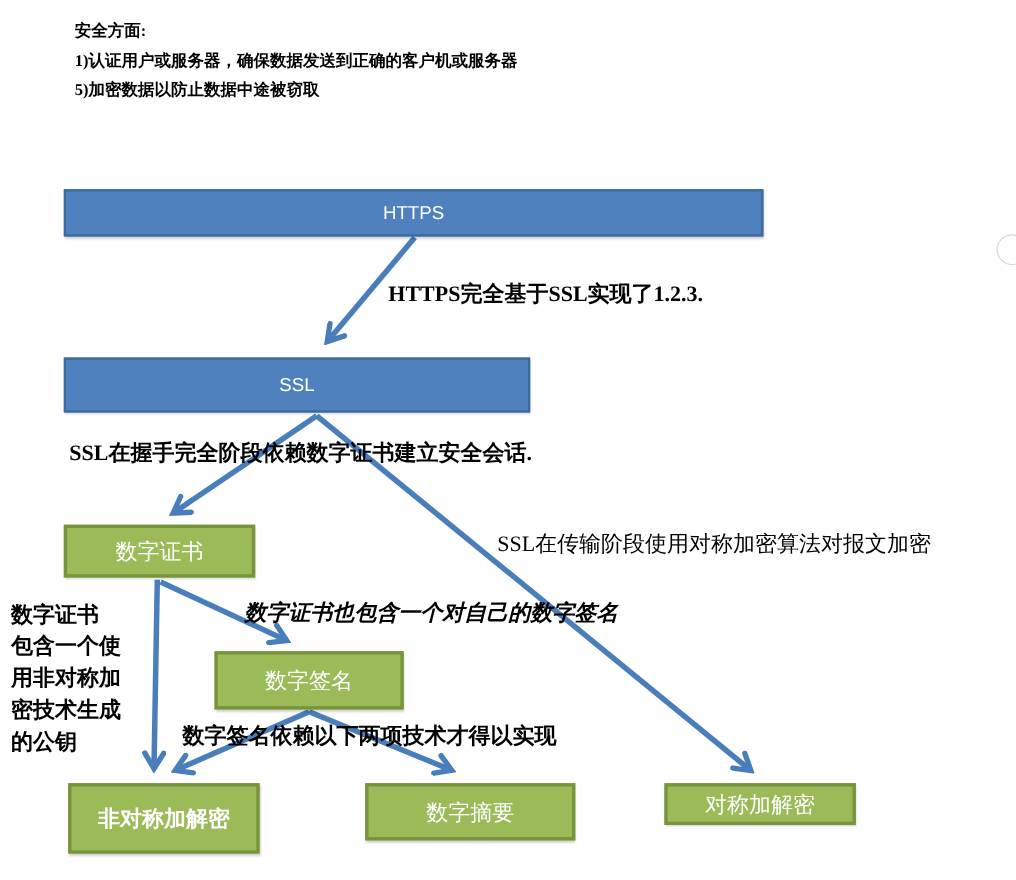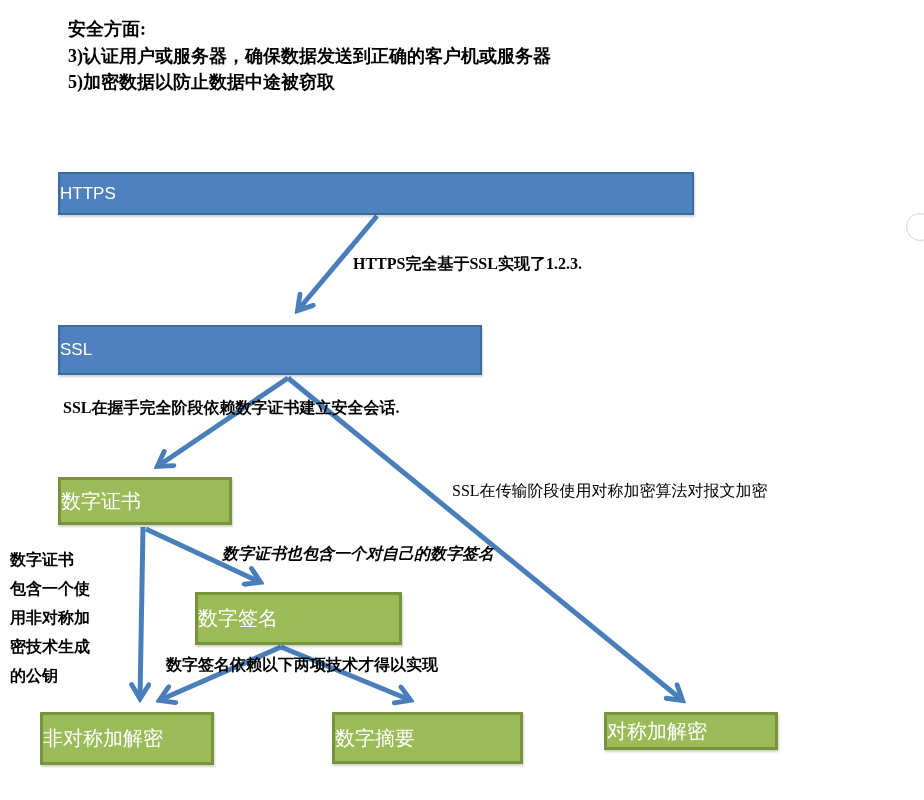--- a/index.html
+++ b/index.html
@@ -13,63 +13,63 @@
     width: 924px;
     height: 800px;
     overflow: hidden;
     background: var(--page-bg, #ffffff);
   }
   
   .intro {
     position: absolute;
     left: 68px;
     top: 16px;
-    font-size: 18px;
+    font-size: 15px;
     font-weight: bold;
     color: var(--text, #000);
     line-height: 26.5px;
     white-space: nowrap;
   }
   .note {
     position: absolute;
-    font-size: 16px;
+    font-size: 20px;
     color: var(--text, #000);
     white-space: nowrap;
   }
   .note.bold { font-weight: bold; }
   .note.multiline {
     white-space: pre-line;
     line-height: 29px;
   }
   
   .node {
     position: absolute;
     box-sizing: border-box;
     display: flex;
     align-items: center;
-    justify-content: flex-start;
+    justify-content: center;
     color: #ffffff;
     box-shadow: 1px 2px 2px rgba(0,0,0,0.18);
   }
   .node.blue {
     background: var(--blue-fill, #4E81BD);
     border: 2px solid var(--blue-border, #3A6B9C);
     font-family: "Liberation Sans", "DejaVu Sans", sans-serif;
     font-size: 17px;
   }
   .node.green {
     background: var(--green-fill, #9BBB59);
     border: 3px solid var(--green-border, #77933C);
     font-size: 20px;
   }
   .node-https { left: 58px;  top: 172px; width: 636px; height: 43px; }
   .node-ssl   { left: 58px;  top: 325px; width: 424px; height: 50px; }
   .node-cert  { left: 58px;  top: 477px; width: 174px; height: 48px; }
-  .node-sig   { left: 195px; top: 592px; width: 207px; height: 53px; }
-  .node-asym  { left: 40px;  top: 712px; width: 174px; height: 53px; }
+  .node-sig   { left: 195px; top: 592px; width: 172px; height: 53px; }
+  .node-asym  { left: 62px;  top: 712px; width: 174px; height: 64px; font-weight: bold; }
   .node-digest{ left: 332px; top: 712px; width: 191px; height: 52px; }
   .node-sym   { left: 604px; top: 712px; width: 174px; height: 38px; }
   
   #arrows {
     position: absolute;
     left: 0; top: 0;
     pointer-events: none;
   }
   #arrows line {
     stroke: var(--arrow, #4A7EBB);
@@ -96,21 +96,21 @@
     background: transparent;
   }
 </style>
 </head>
 <body>
 
 <div id="canvas">
 
   <div class="intro">
     <div>安全方面:</div>
-    <div>3)认证用户或服务器，确保数据发送到正确的客户机或服务器</div>
+    <div>1)认证用户或服务器，确保数据发送到正确的客户机或服务器</div>
     <div>5)加密数据以防止数据中途被窃取</div>
   </div>
 
   <svg id="arrows" width="924" height="800" viewBox="0 0 924 800">
     <defs>
       <marker id="vhead" viewBox="0 0 14 14" refX="11" refY="7" markerWidth="4.4" markerHeight="4.4" orient="auto">
         <path class="arrowhead-path" d="M2.5 1.5 L11.5 7 L2.5 12.5"></path>
       </marker>
     </defs>
     <line x1="377" y1="216" x2="298" y2="310" marker-end="url(#vhead)"></line>

